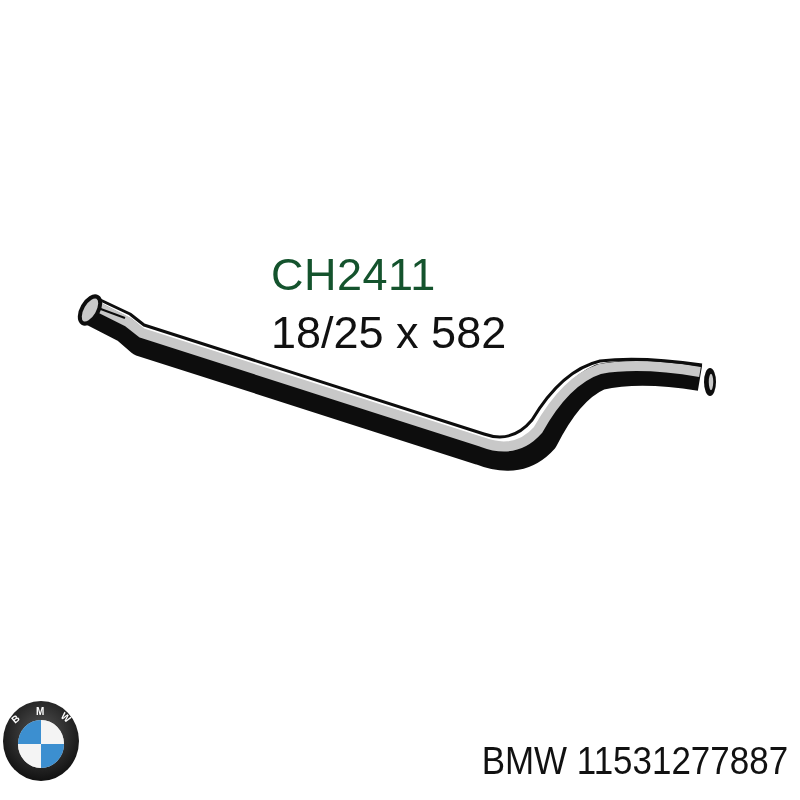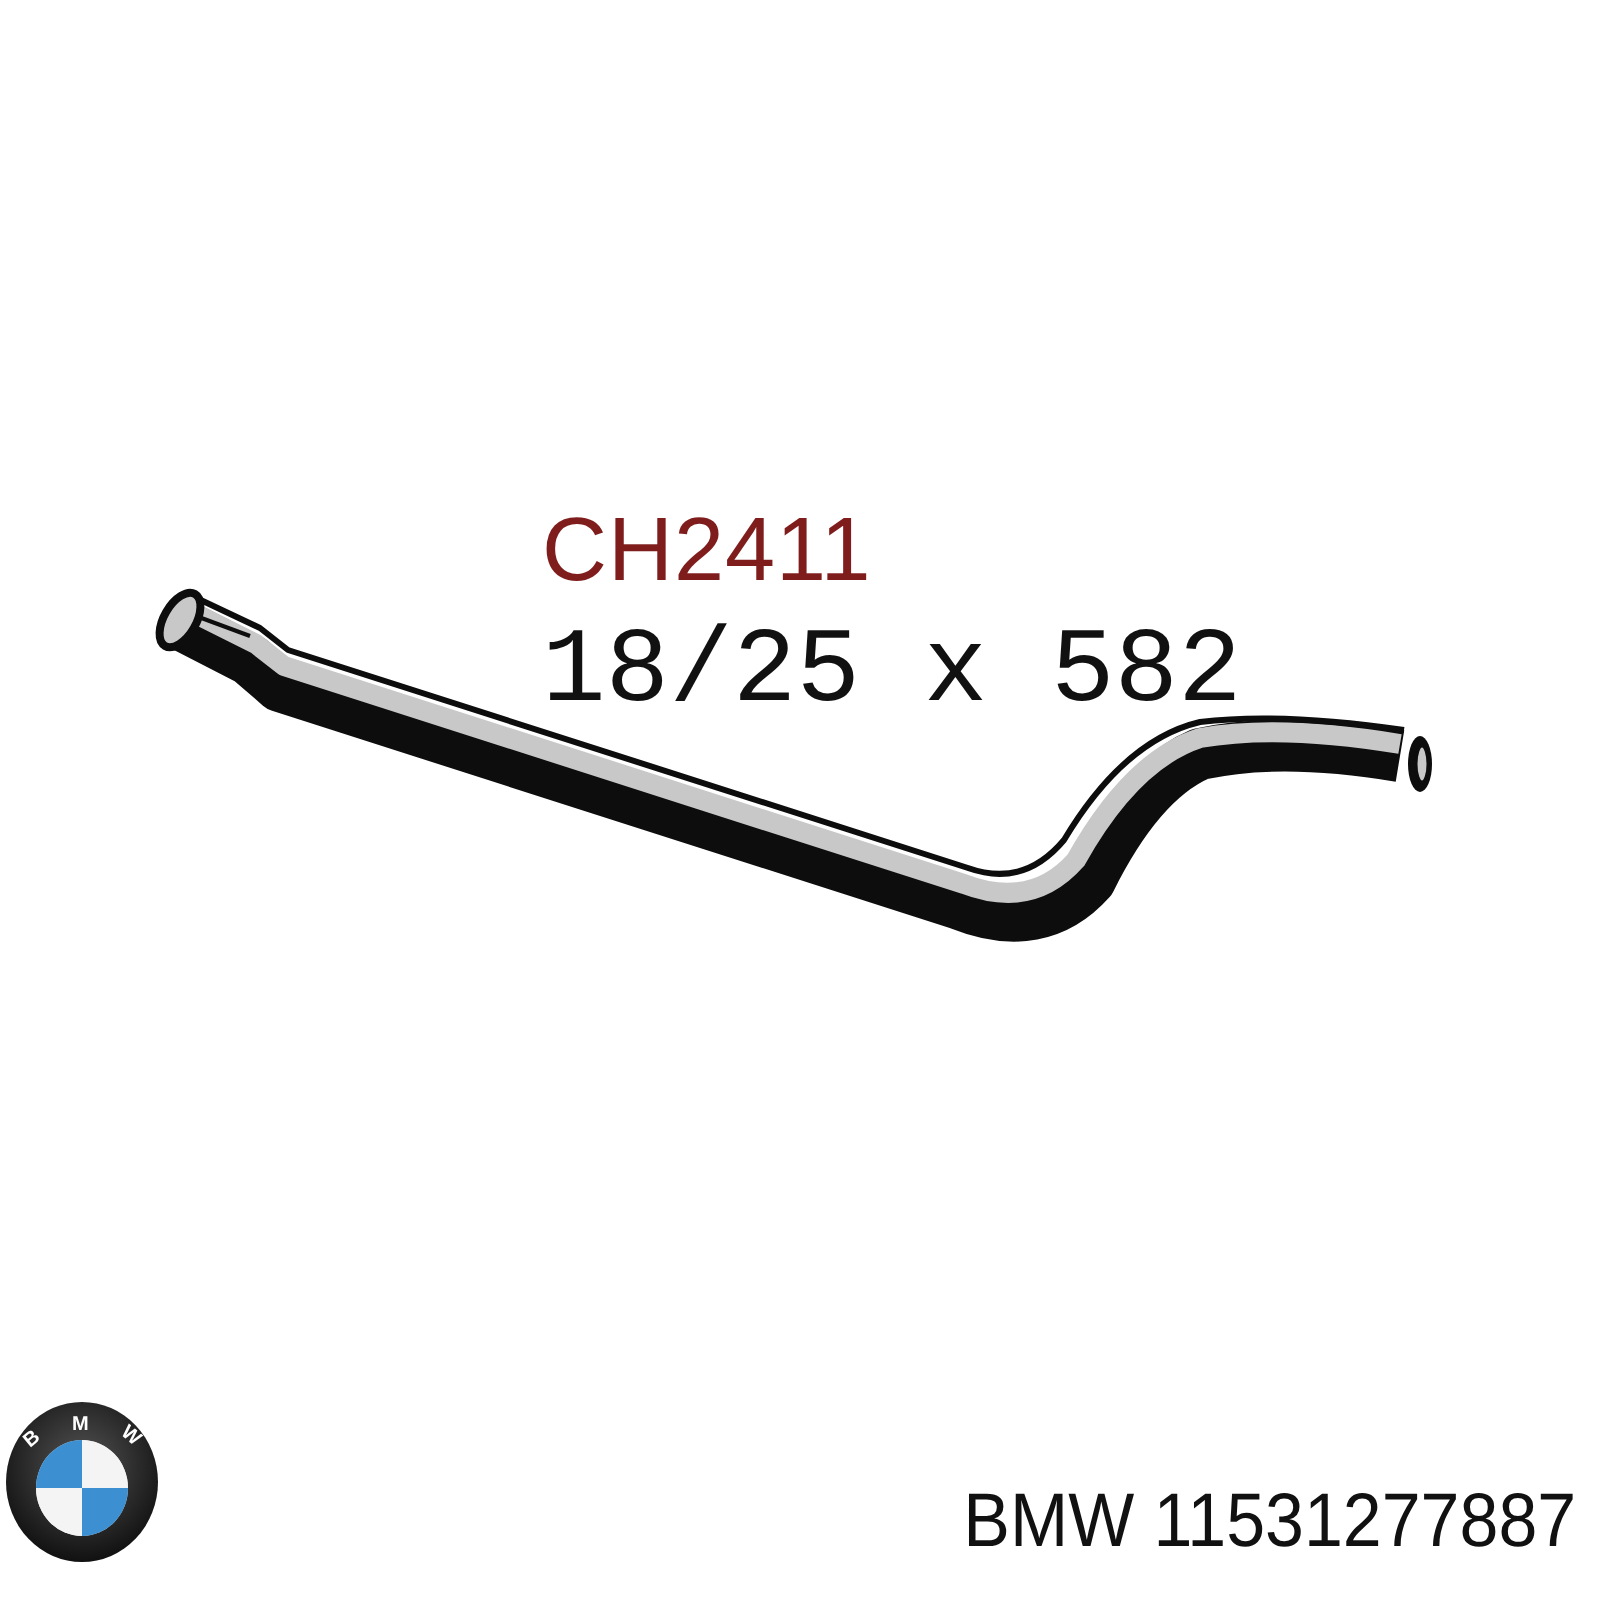--- a/index.html
+++ b/index.html
@@ -1,18 +1,18 @@
 <!DOCTYPE html>
 <html><head>
 <meta charset="utf-8">
 <style>
   html, body { margin:0; padding:0; background:#ffffff; }
   body { width:800px; height:800px; position:relative; overflow:hidden; font-family:"Liberation Sans", sans-serif; color:#111; }
-  .part-code { position:absolute; left:271px; top:252px; font-size:45px; line-height:1; letter-spacing:0.5px; color:#7f1d1d; }
-  .part-dims { position:absolute; left:271px; top:310px; font-size:53px; line-height:1; color:#111;font-family:Liberation Mono, monospace; }
+  .part-code { position:absolute; left:271px; top:252px; font-size:45px; line-height:1; letter-spacing:0.5px; color:#14532d; }
+  .part-dims { position:absolute; left:271px; top:310px; font-size:45px; line-height:1; color:#111; }
   .hose { position:absolute; left:0; top:0; width:800px; height:800px; }
   .logo { position:absolute; left:2px; top:700px; width:78px; height:82px; }
   .oem { position:absolute; right:12px; top:742px; font-size:38px; line-height:1; color:#111; transform:scaleX(0.92); transform-origin:right center; }
 </style>
 </head>
 <body>
 
 <svg class="hose" viewBox="0 0 800 800" xmlns="http://www.w3.org/2000/svg">
 
   <path d="M90 312 L125 330 L140 343 L480 452 Q520 468 545 440 Q570 390 600 377 Q640 368 700 378" fill="none" stroke="#0d0d0d" stroke-width="26" stroke-linecap="butt" stroke-linejoin="round"></path>

